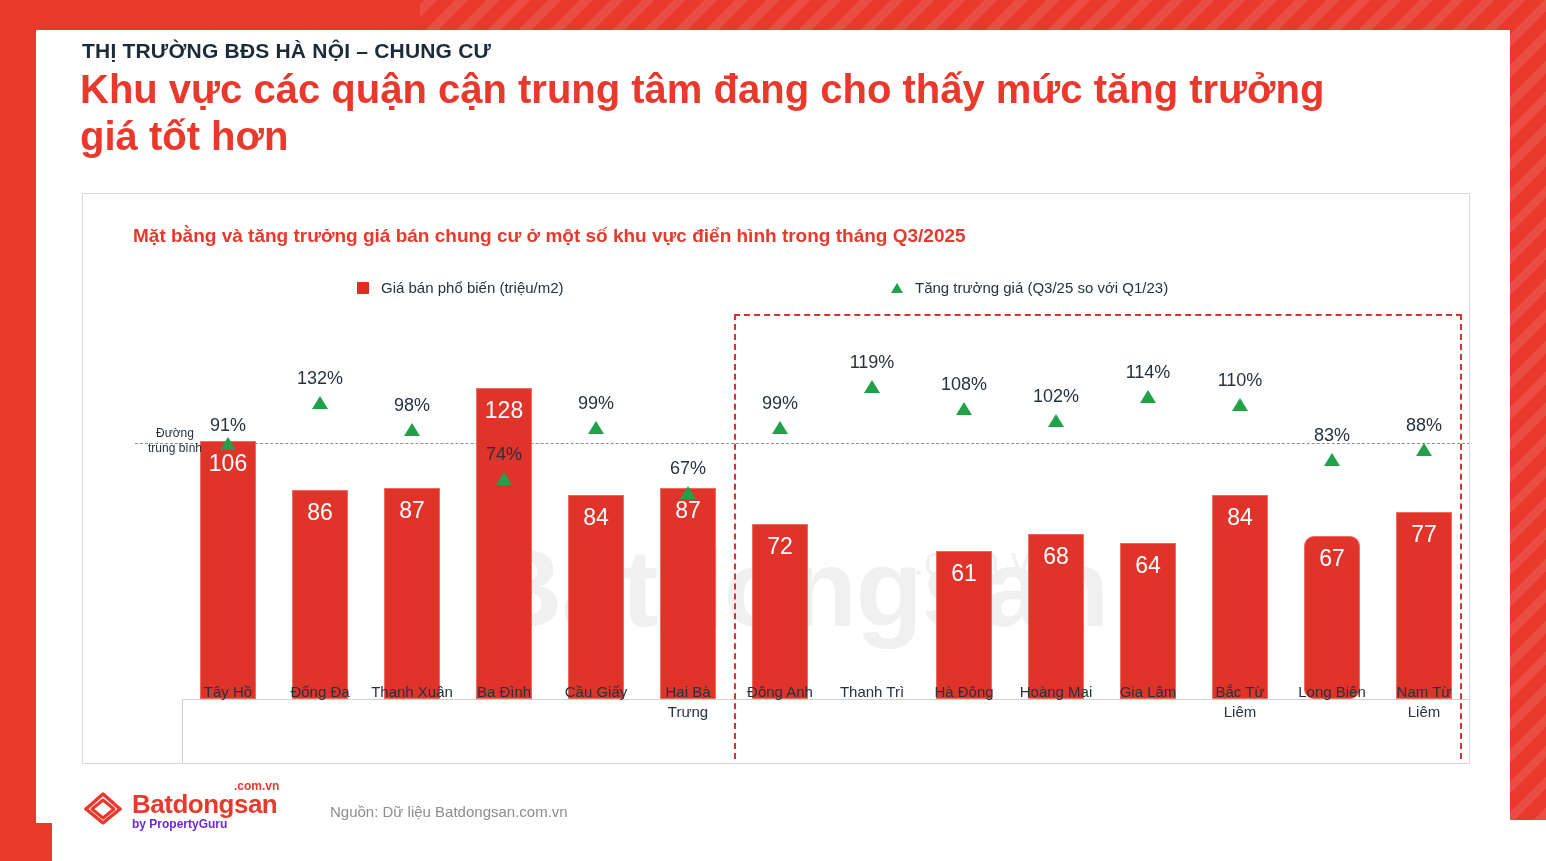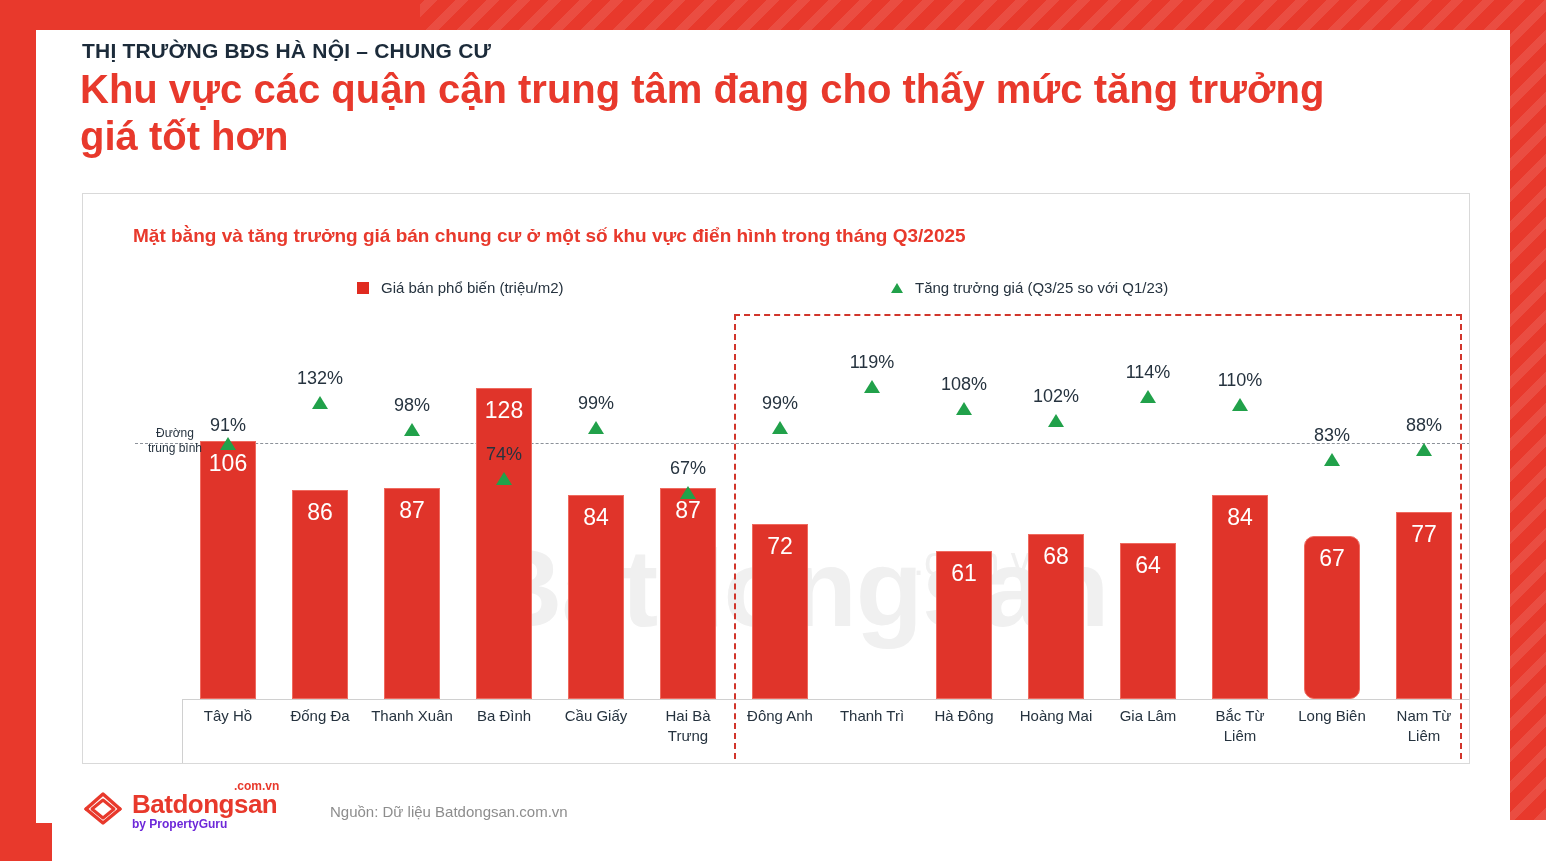--- a/index.html
+++ b/index.html
@@ -213,21 +213,21 @@
     position: absolute;
     left: 50%;
     transform: translateX(-50%);
     font-size: 18px;
     color: #26333f;
     white-space: nowrap;
   }
 
   .cat {
     position: absolute;
-    top: 512px;
+    top: 488px;
     left: 50%;
     transform: translateX(-50%);
     width: 104px;
     text-align: center;
     font-size: 15px;
     line-height: 1.35;
     color: #26333f;
   }
 
   

